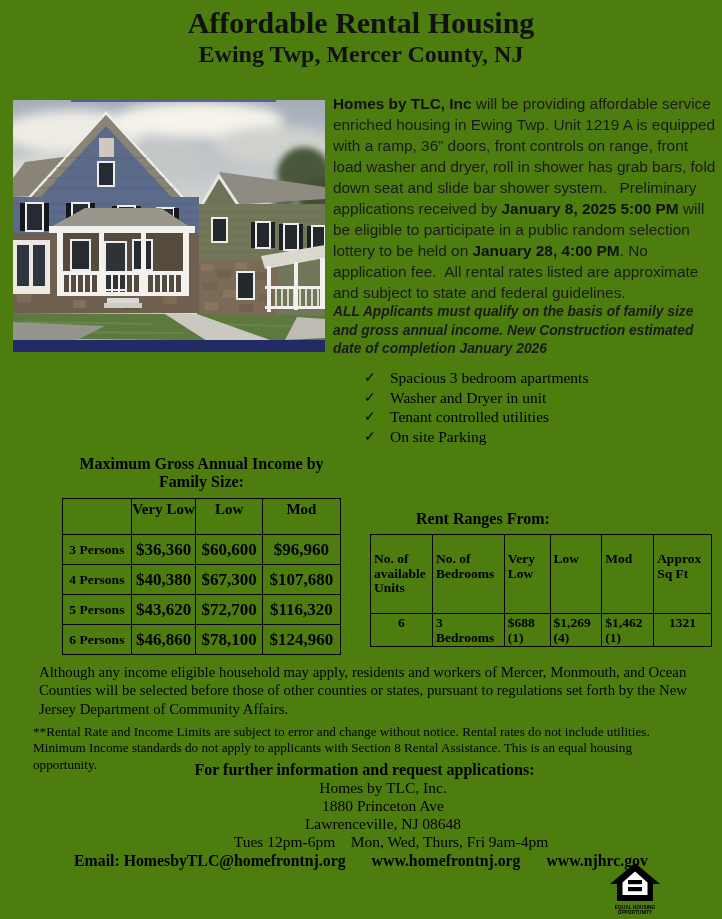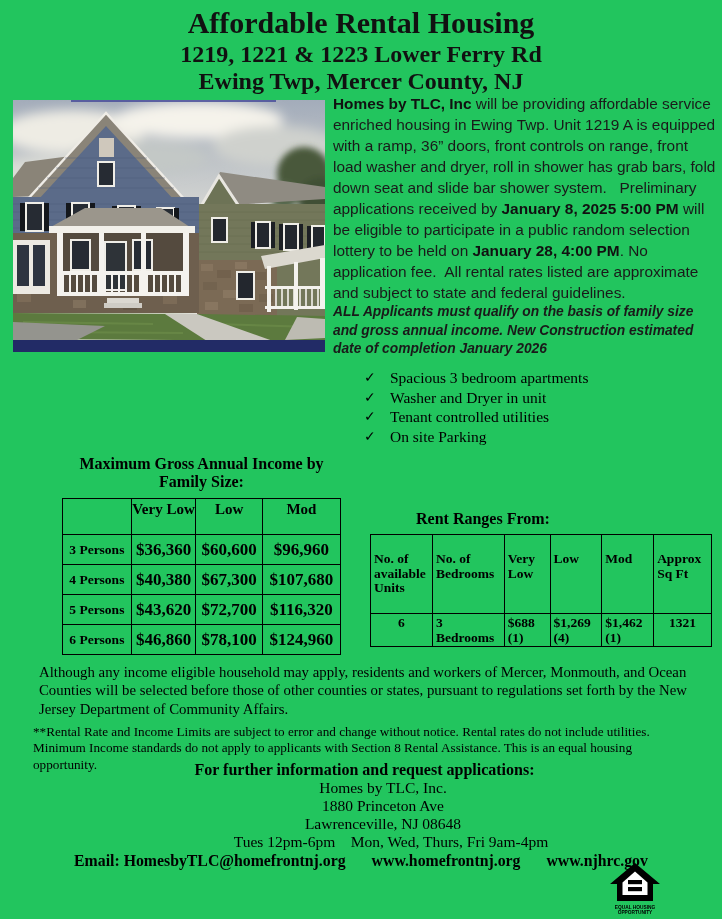--- a/index.html
+++ b/index.html
@@ -1,16 +1,16 @@
 <!DOCTYPE html>
 <html><head>
 <meta charset="utf-8">
 <style>
   html,body{margin:0;padding:0;background:#fff;}
-  .page{position:relative;width:722px;height:919px;background:#22c55e;overflow:hidden;
+  .page{position:relative;width:722px;height:919px;background:#4d7c0f;overflow:hidden;
         font-family:"Liberation Serif",serif;color:#000;}
 
   
   .title-block{position:absolute;top:5px;left:0;width:722px;text-align:center;}
   .t1{font-size:30px;font-weight:bold;line-height:36px;color:#111;}
   .t2{font-size:24px;font-weight:bold;line-height:27px;color:#111;}
   .t3{font-size:24px;font-weight:bold;line-height:27px;color:#111;}
 
   
   .photo{position:absolute;left:13px;top:100px;width:312px;height:252px;}
@@ -60,21 +60,20 @@
   
   .eho{position:absolute;left:608px;top:862px;}
 </style>
 </head>
 <body>
 
 <div class="page">
 
   <div class="title-block">
     <div class="t1">Affordable Rental Housing</div>
-    <div class="t2">1219, 1221 &amp; 1223 Lower Ferry Rd</div>
     <div class="t3">Ewing Twp, Mercer County, NJ</div>
   </div>
 
   <div class="photo">
     <svg width="312" height="252" viewBox="0 0 312 252">
       <defs>
         <linearGradient id="sky" x1="0" y1="0" x2="0" y2="1">
           <stop offset="0" stop-color="#a3acba"></stop>
           <stop offset="0.45" stop-color="#d6d7d3"></stop>
           <stop offset="1" stop-color="#ebe9e3"></stop>

